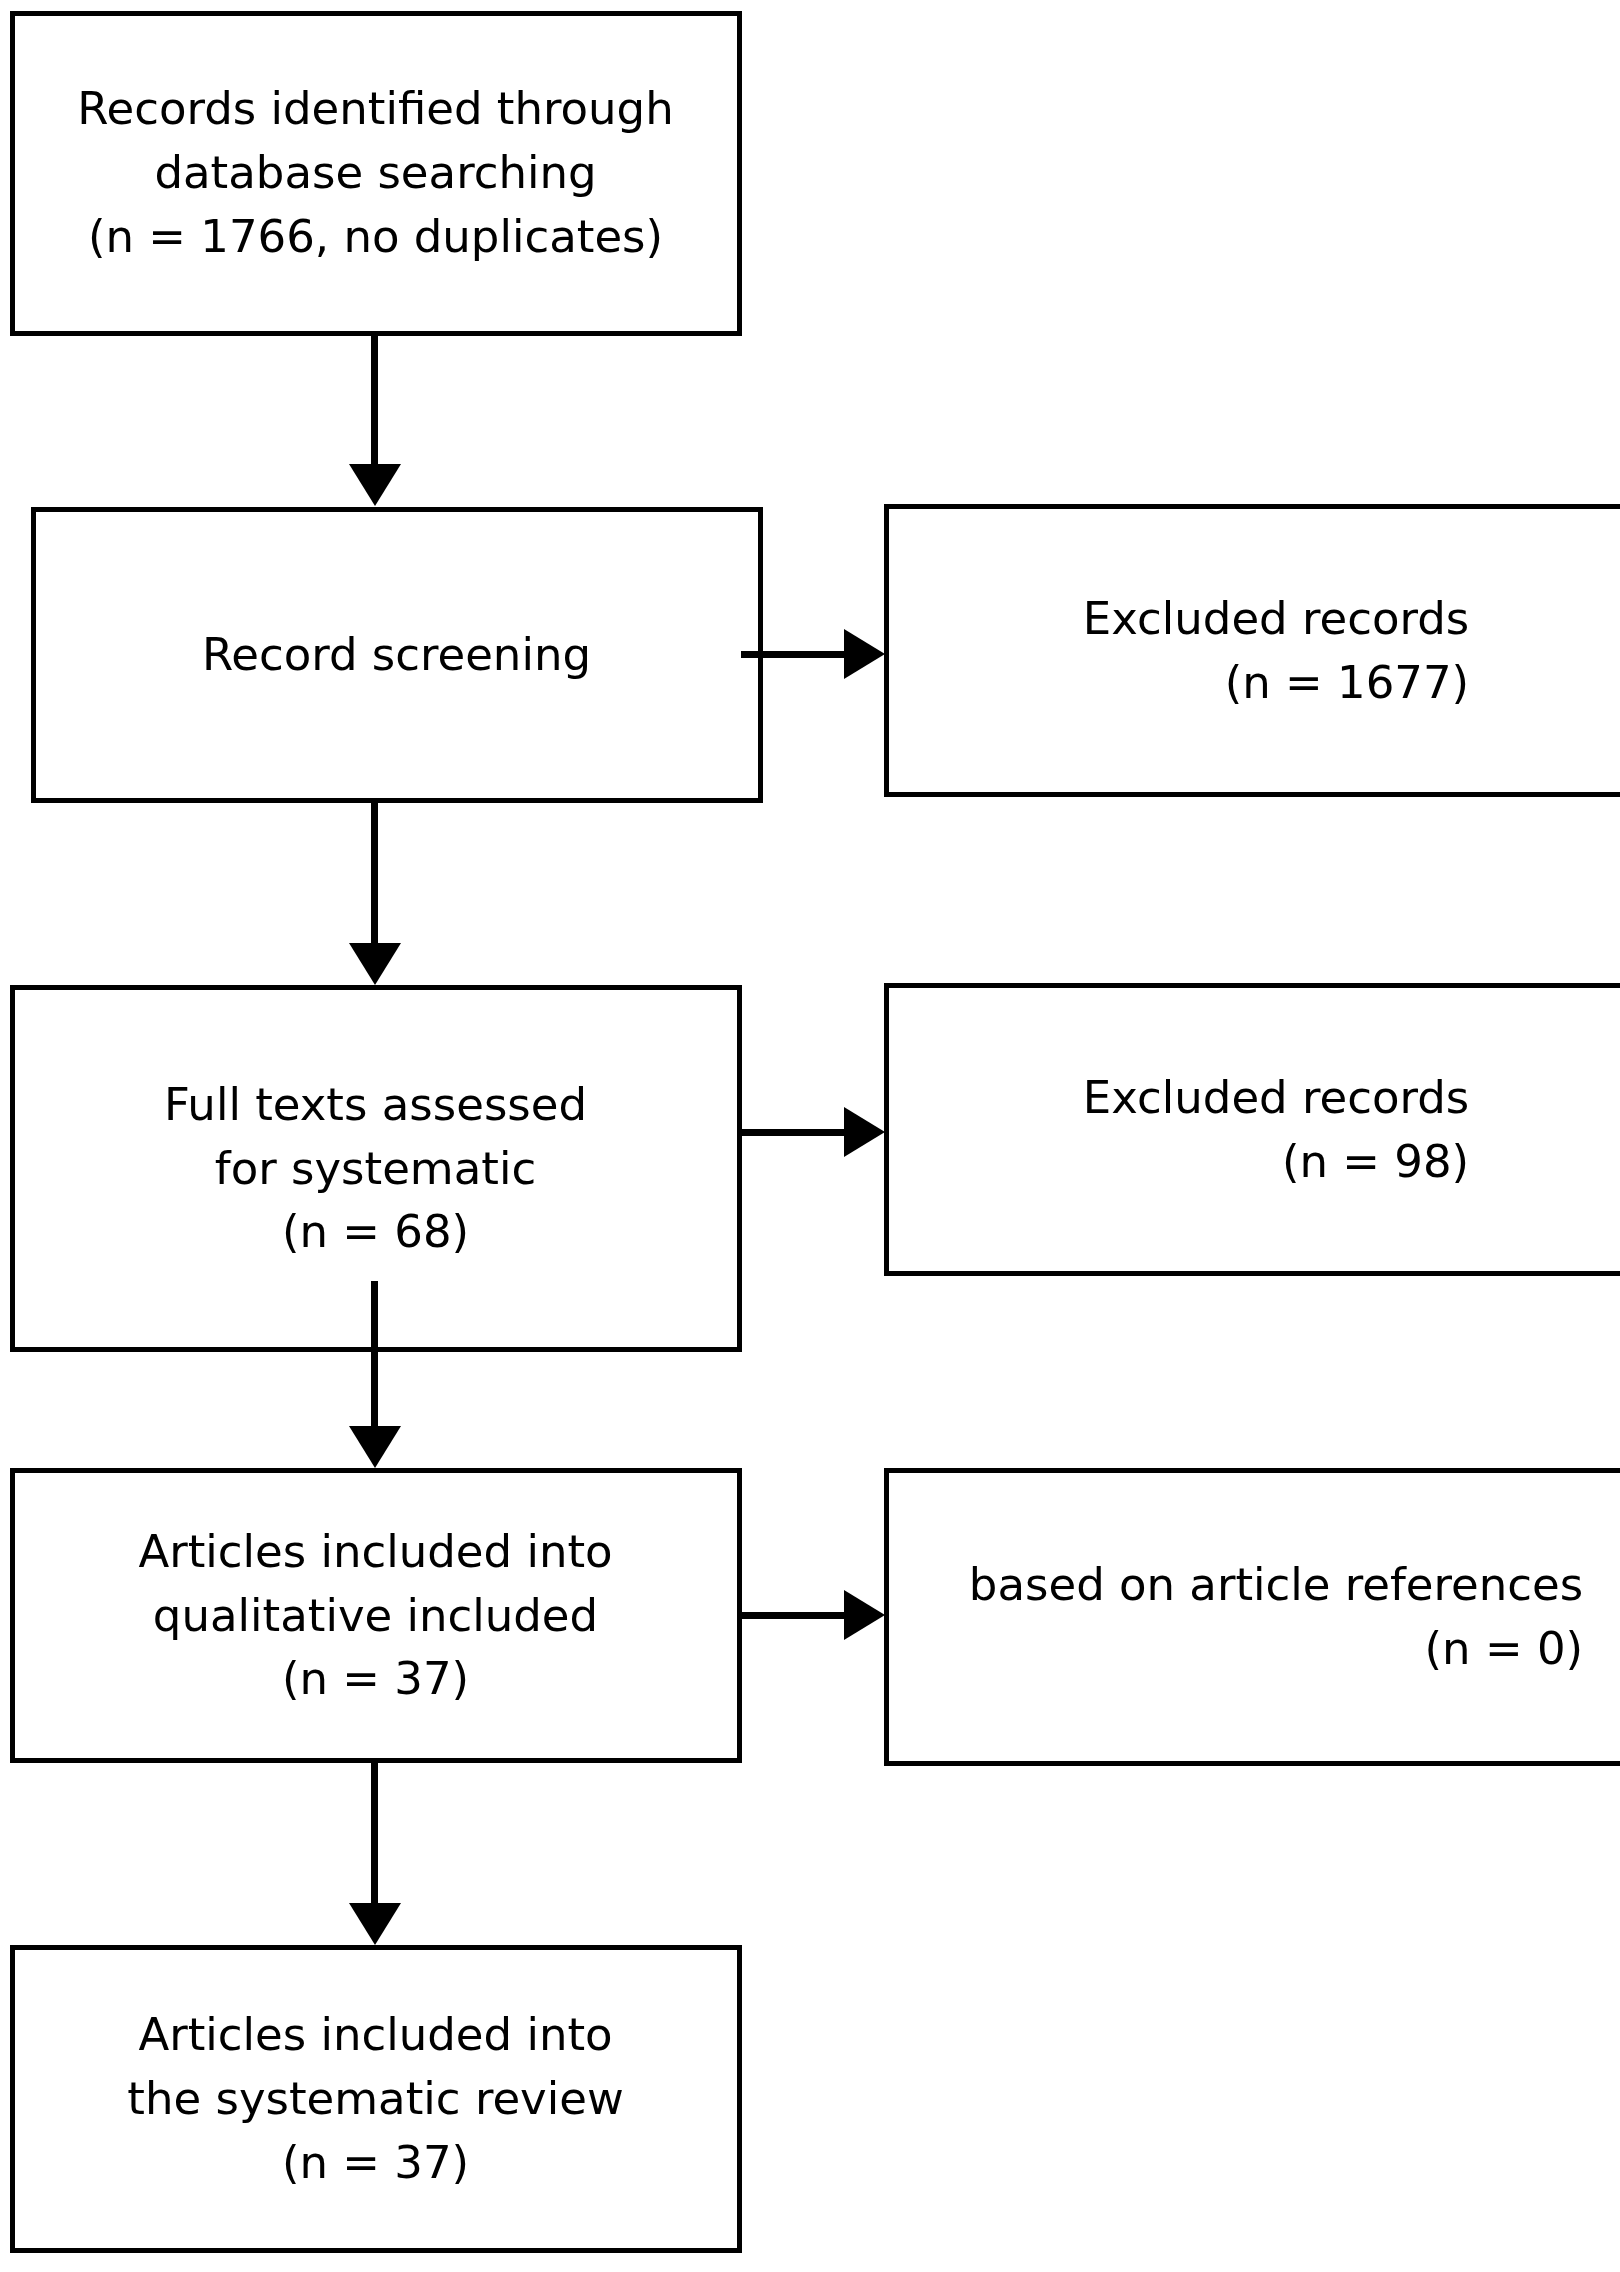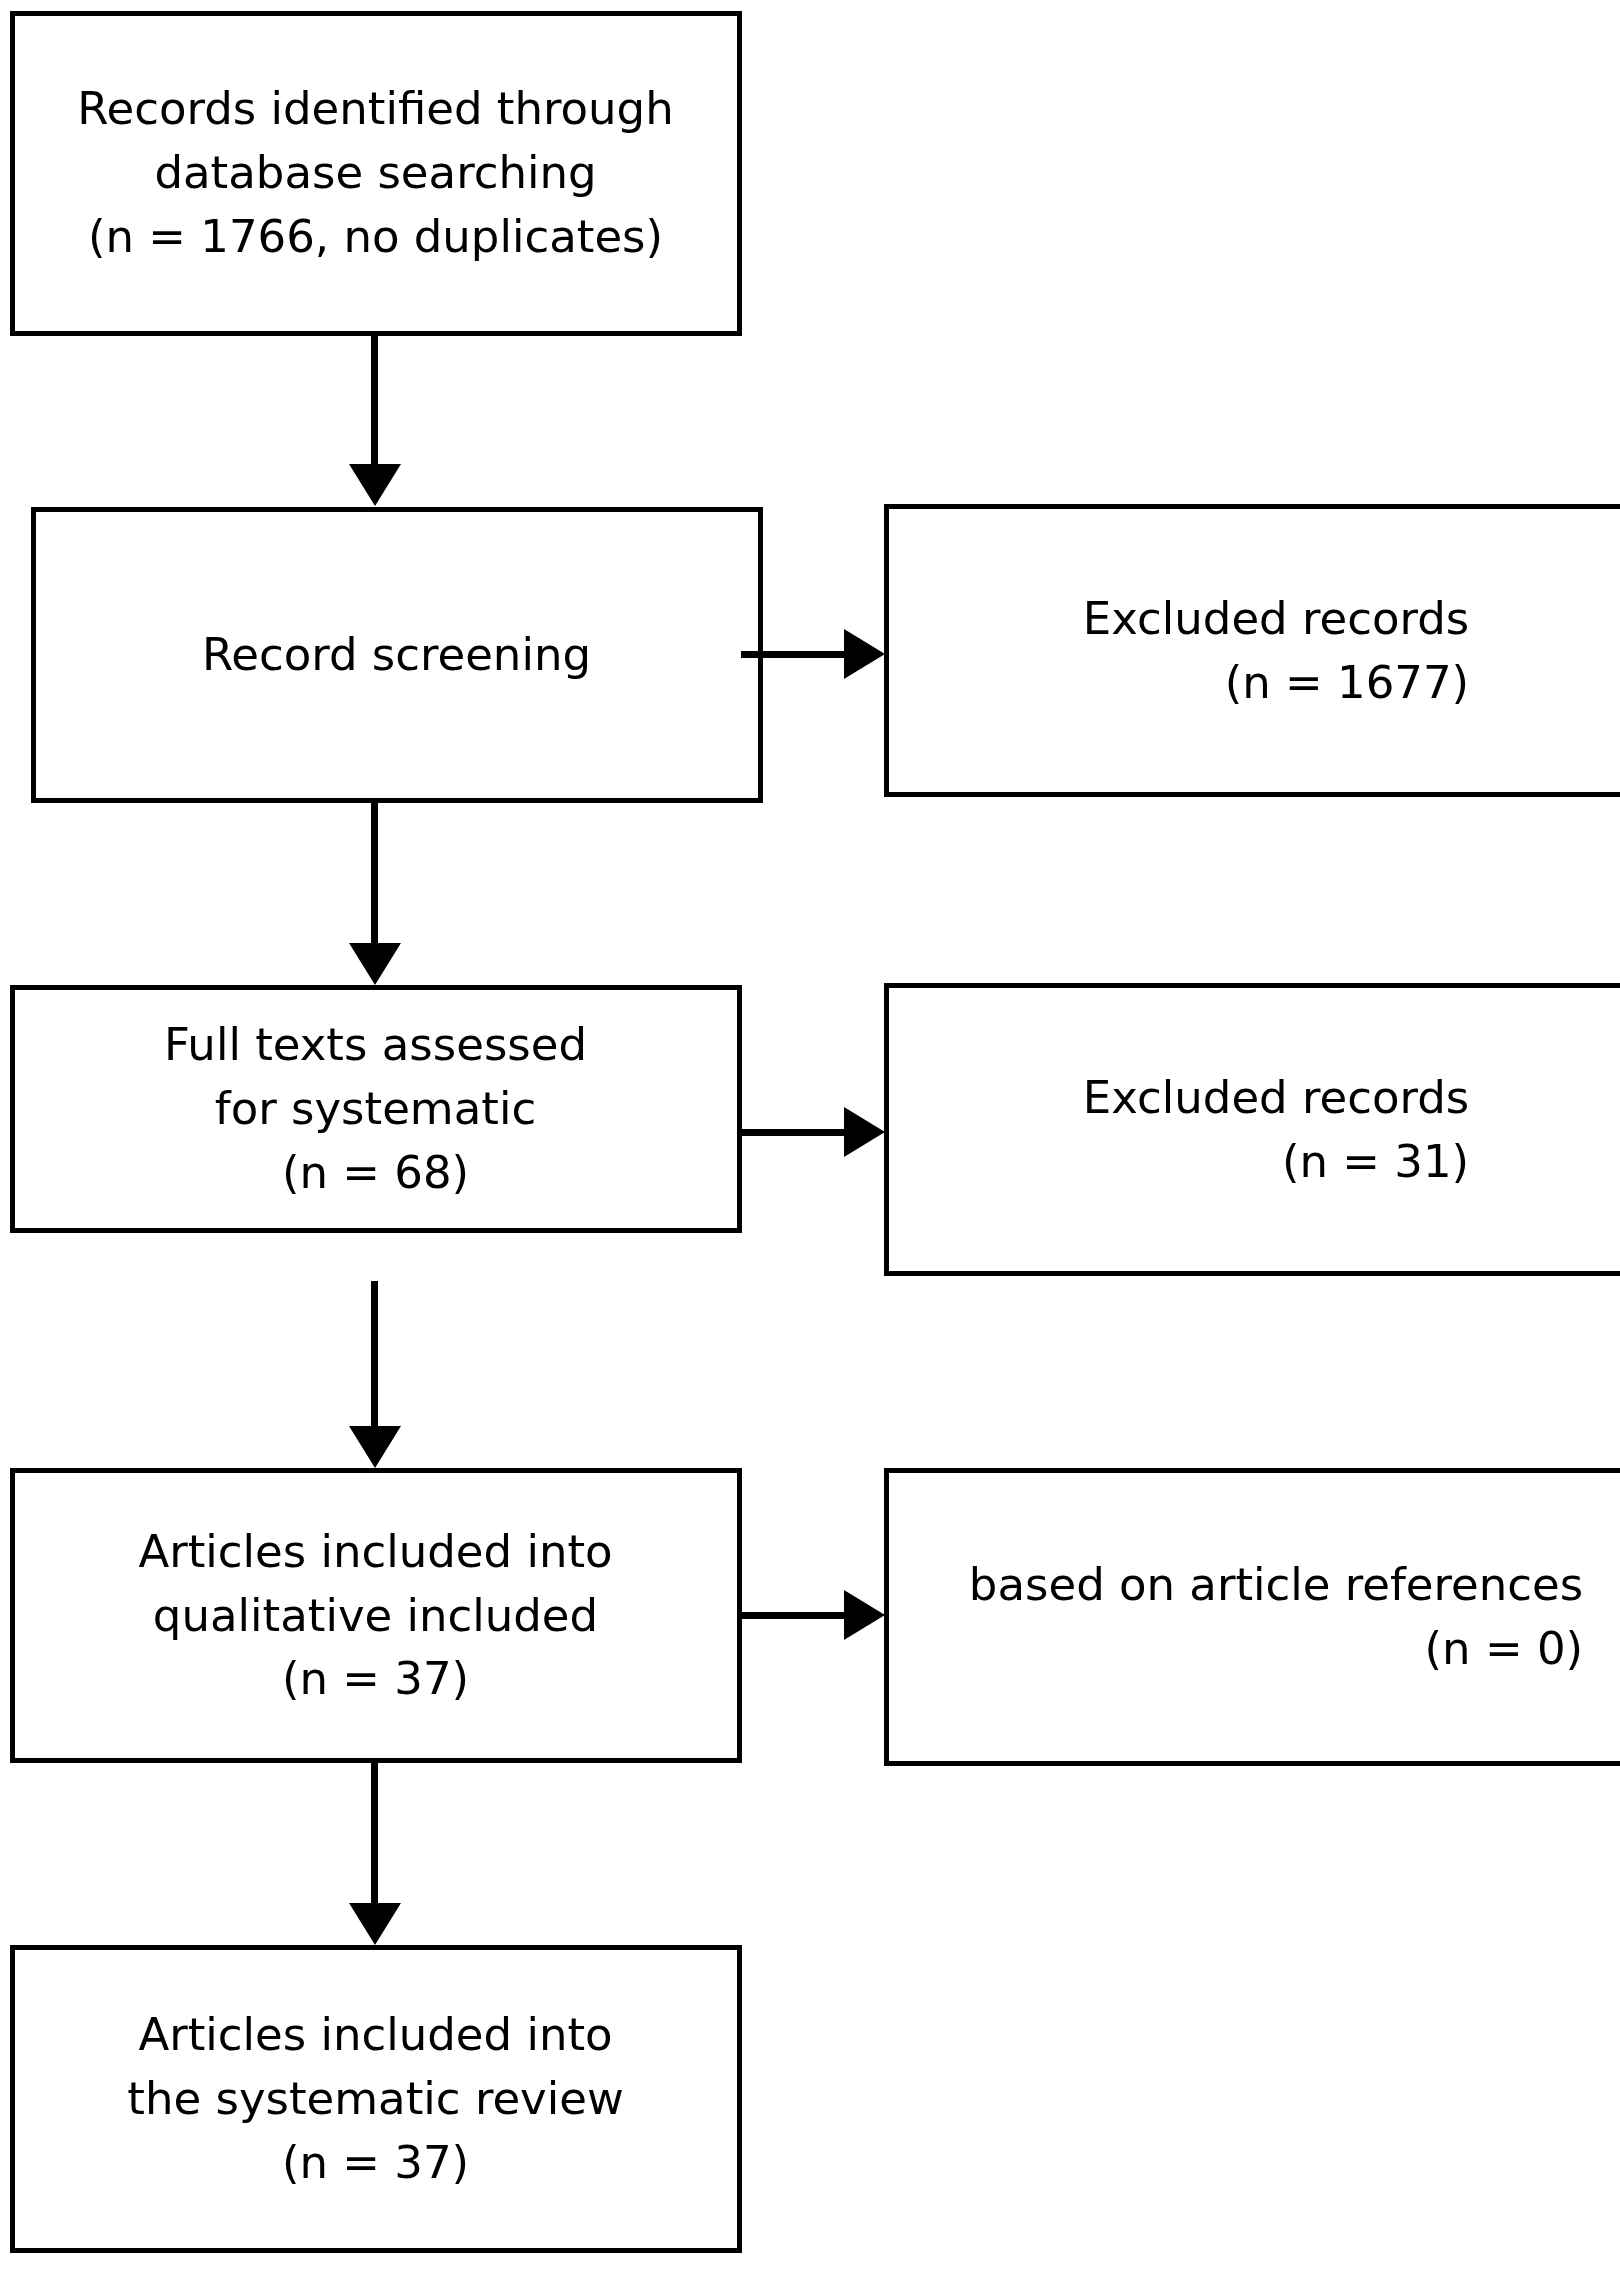--- a/index.html
+++ b/index.html
@@ -32,21 +32,21 @@
     color: #000000;
     padding: 0 10.5px;
   }
   
   .col-left  { left: 9.5px;   width: 732px; }
   .col-right { left: 884px; width: 784px; text-align: right; }
 
   .b1 { top: 10.5px;   height: 325px; }
   .b2 { top: 507px;  height: 296px; margin-left: 21px; }
   .b3 { top: 504px;  height: 293px; }
-  .b4 { top: 985px; height: 248px; }
+  .b4 { top: 985px; height: 367px; }
   .b5 { top: 983px; height: 293px; }
   .b6 { top: 1468px; height: 295px; }
   .b7 { top: 1468px; height: 298px; }
   .b8 { top: 1945px; height: 308px; }
 
   
   .stem-v {
     position: absolute;
     width: 7.4px;
     background: #000000;
@@ -138,21 +138,21 @@
   <div class="box col-right b3">
     <div class="label">
         <div>Excluded records</div>
         <div>(n = 1677)</div>
       </div>
   </div>
 
   <div class="box col-right b5">
     <div class="label">
         <div>Excluded records</div>
-        <div>(n = 31)</div>
+        <div>(n = 98)</div>
       </div>
   </div>
 
   <div class="box col-right b7">
     <div class="label">
         <div>based on article references</div>
         <div>(n = 0)</div>
       </div>
   </div>
 

